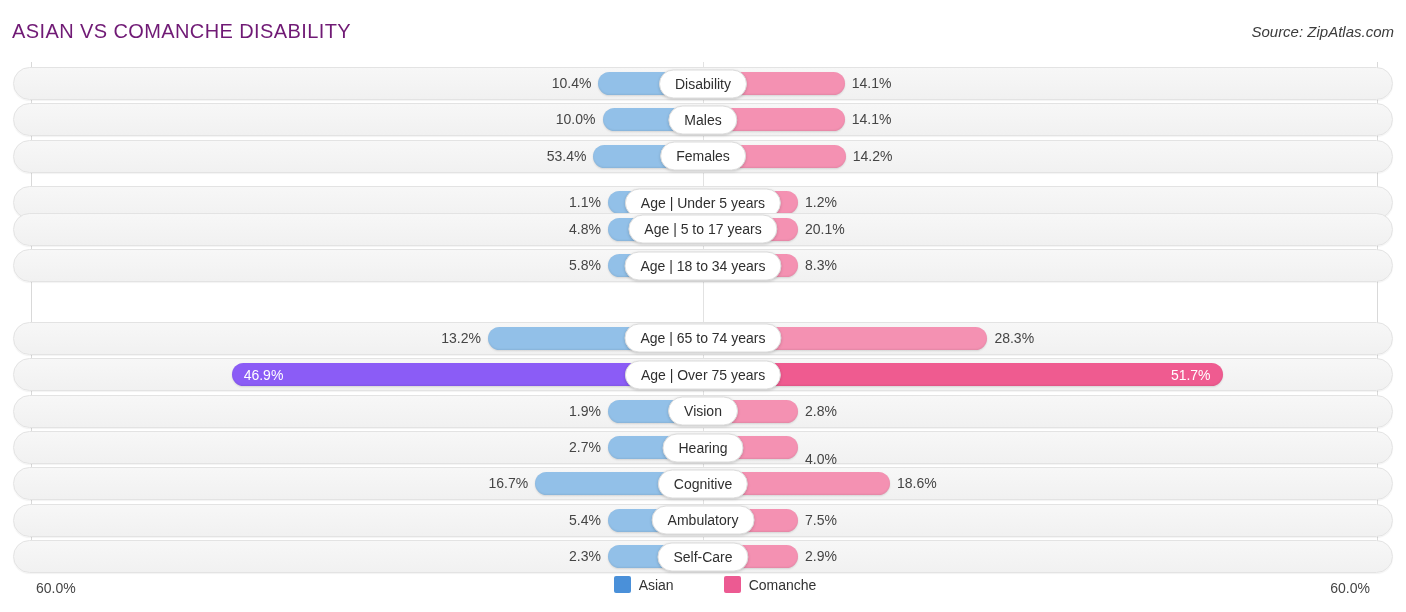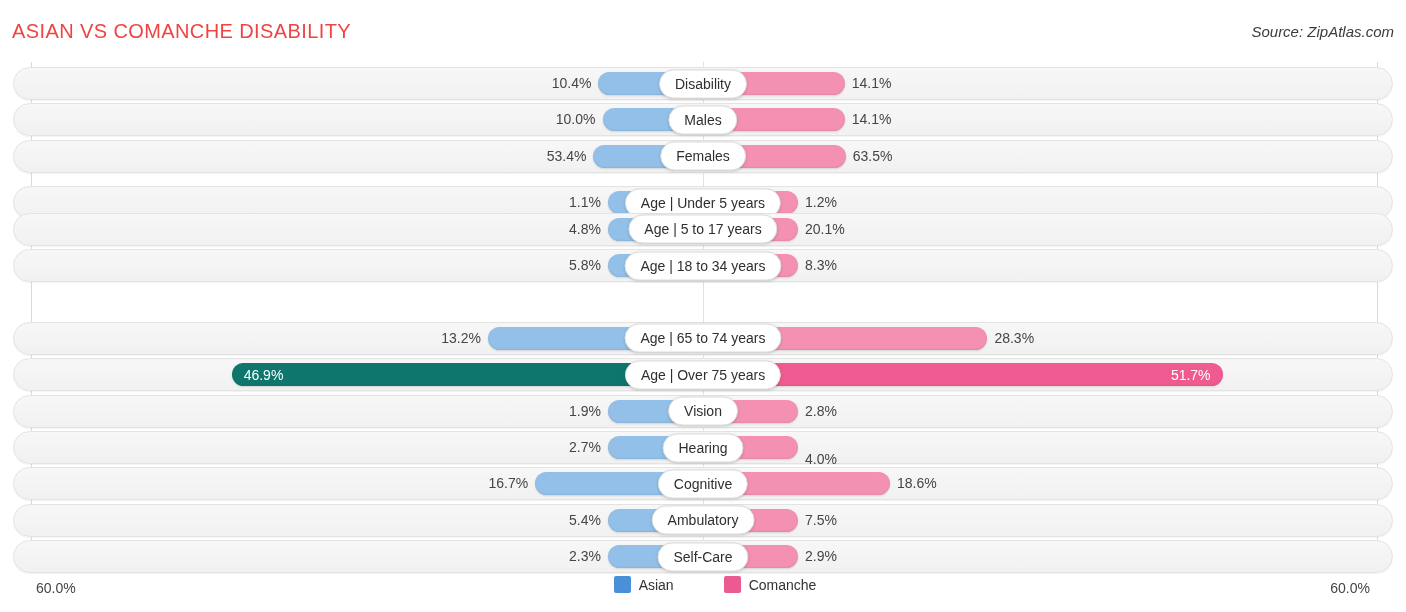--- a/index.html
+++ b/index.html
@@ -9,21 +9,21 @@
     font-family:"Liberation Sans", sans-serif;
     color:#3a3a3a;
     overflow:hidden;
     position:relative;
   }
   .header{
     position:absolute;left:0;top:0;width:1406px;height:62px;
   }
   .title{
     position:absolute;left:12px;top:20px;
-    font-size:20px;letter-spacing:.4px;color:#ef4444;
+    font-size:20px;letter-spacing:.4px;color:#701a75;
     font-weight:400;white-space:nowrap;
   }
   .source{
     position:absolute;right:12px;top:23px;
     font-size:15px;font-style:italic;color:#3c3c3c;
     white-space:nowrap;
   }
 
   .chart{
     position:absolute;left:0;top:62px;width:1406px;height:510px;
@@ -56,21 +56,21 @@
     box-sizing:border-box;
   }
   .bar.left{
     background:#92c0e8;
     box-shadow:inset 0 -1px 2px rgba(0,0,0,.07), 0 1px 2px rgba(0,0,0,.12);
   }
   .bar.right{
     background:#f491b2;
     box-shadow:inset 0 -1px 2px rgba(0,0,0,.07), 0 1px 2px rgba(0,0,0,.12);
   }
-  .bar.left.strong{background:#0f766e;}
+  .bar.left.strong{background:#8b5cf6;}
   .bar.right.strong{background:#ef5b90;}
 
   .bar .inlabel{
     position:absolute;top:50%;transform:translateY(-50%);
     font-size:14px;color:#ffffff;white-space:nowrap;
   }
   .bar.left .inlabel{left:12px;}
   .bar.right .inlabel{right:12px;}
 
   .val{
@@ -133,21 +133,21 @@
       <div class="val left" style="right: 797.5px; top: 16px;">10.0%</div>
       <div class="bar right" style="left: 690px; width: 141.705px;"></div>
       <div class="val right" style="left: 838.705px; top: 16px;">14.1%</div>
       <div class="pill">Males</div>
     </div>
     <div class="row" style="top: 77.8px;">
       <div class="track"></div>
       <div class="bar left" style="left: 580.455px; width: 109.545px;"></div>
       <div class="val left" style="right: 806.545px; top: 16px;">53.4%</div>
       <div class="bar right" style="left: 690px; width: 142.71px;"></div>
-      <div class="val right" style="left: 839.71px; top: 16px;">63.5%</div>
+      <div class="val right" style="left: 839.71px; top: 16px;">14.2%</div>
       <div class="pill">Females</div>
     </div>
     <div class="row" style="top: 124px;">
       <div class="track"></div>
       <div class="bar left" style="left: 595px; width: 95px;"></div>
       <div class="val left" style="right: 792px; top: 16px;">1.1%</div>
       <div class="bar right" style="left: 690px; width: 95px;"></div>
       <div class="val right" style="left: 792px; top: 16px;">1.2%</div>
       <div class="pill">Age | Under 5 years</div>
     </div>

